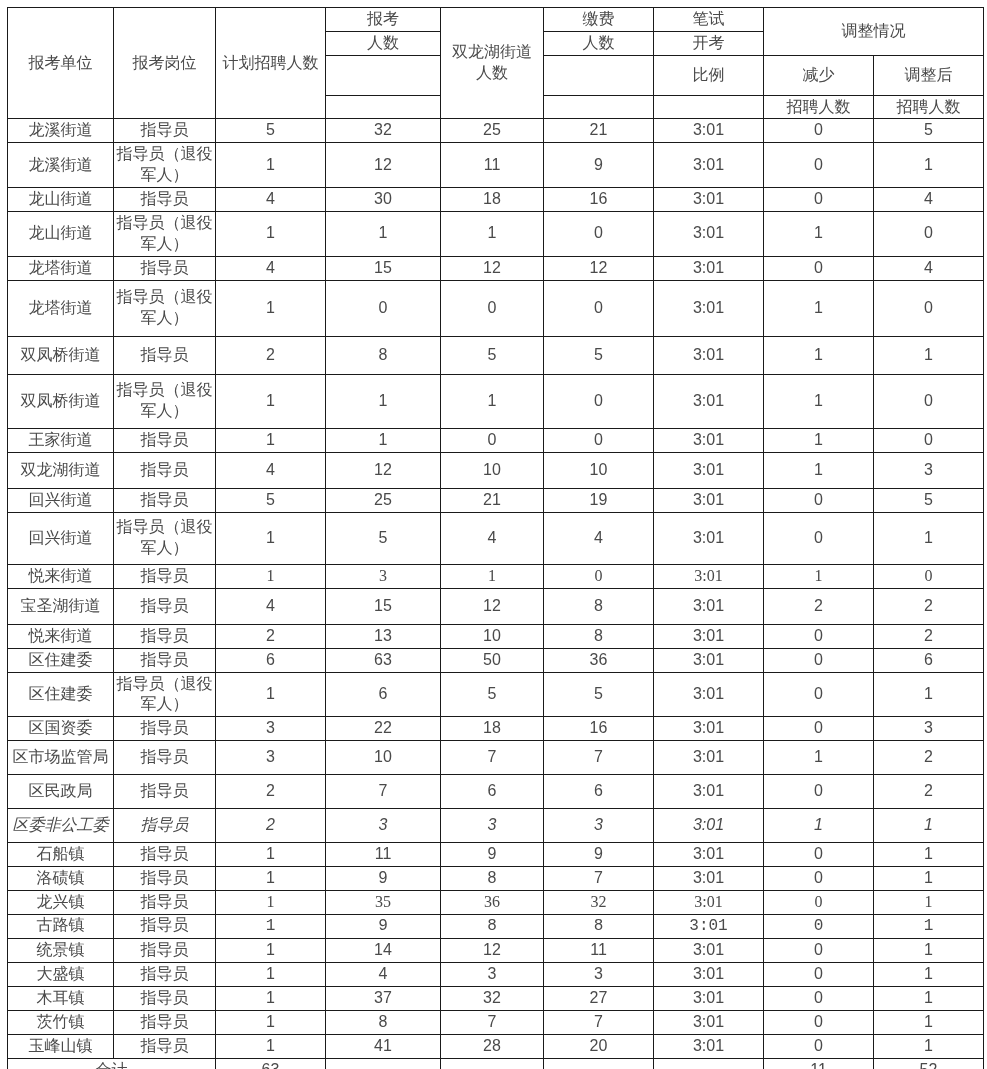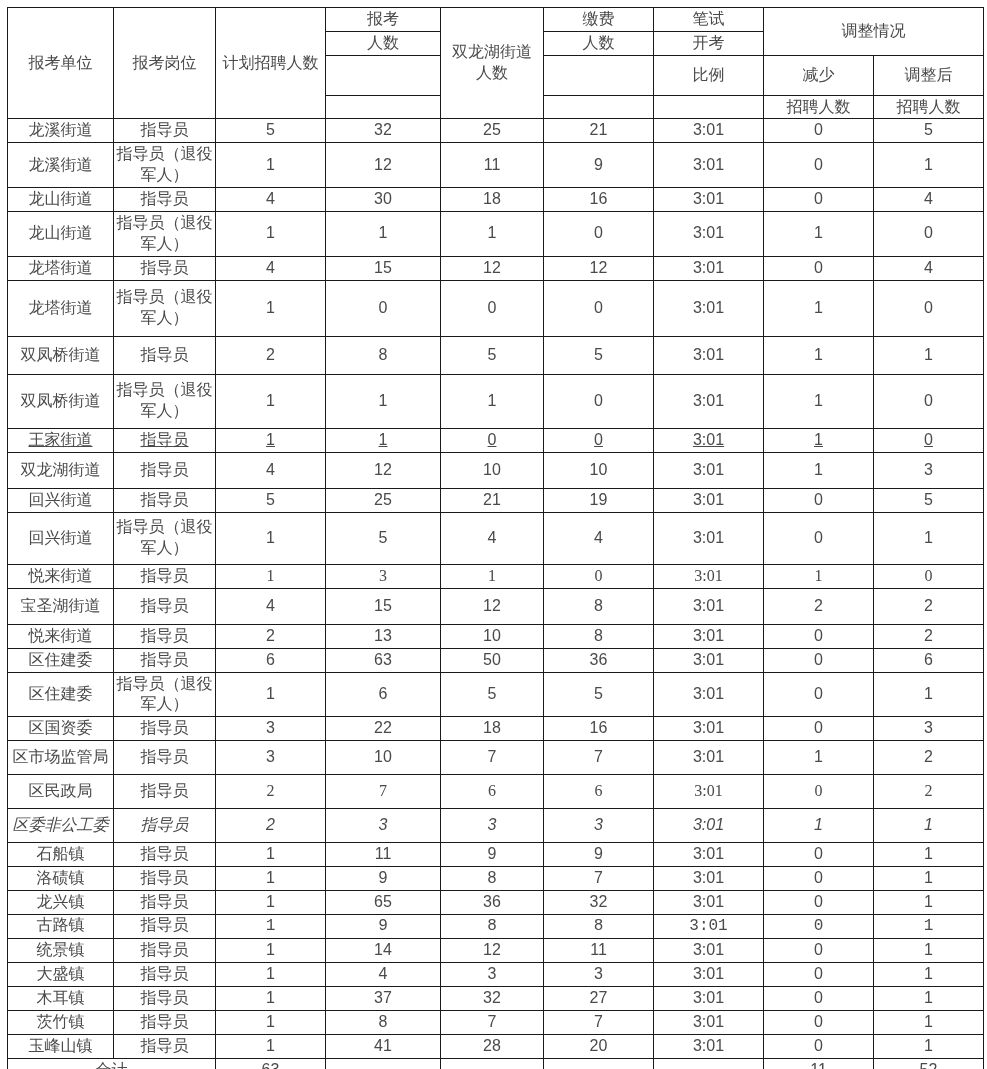--- a/index.html
+++ b/index.html
@@ -174,21 +174,21 @@
           <td>双凤桥街道</td>
           <td>指导员（退役军人）</td>
           <td>1</td>
           <td>1</td>
           <td>1</td>
           <td>0</td>
           <td>3:01</td>
           <td>1</td>
           <td>0</td>
         </tr>
-        <tr style="height: 24px; text-decoration: underline;">
+        <tr style="height: 24px;">
           <td>王家街道</td>
           <td>指导员</td>
           <td>1</td>
           <td>1</td>
           <td>0</td>
           <td>0</td>
           <td>3:01</td>
           <td>1</td>
           <td>0</td>
         </tr>
@@ -295,21 +295,21 @@
           <td>区市场监管局</td>
           <td>指导员</td>
           <td>3</td>
           <td>10</td>
           <td>7</td>
           <td>7</td>
           <td>3:01</td>
           <td>1</td>
           <td>2</td>
         </tr>
-        <tr style="height: 34px; font-family: Liberation Serif, serif;">
+        <tr style="height: 34px;">
           <td>区民政局</td>
           <td>指导员</td>
           <td>2</td>
           <td>7</td>
           <td>6</td>
           <td>6</td>
           <td>3:01</td>
           <td>0</td>
           <td>2</td>
         </tr>
@@ -339,25 +339,25 @@
           <td>洛碛镇</td>
           <td>指导员</td>
           <td>1</td>
           <td>9</td>
           <td>8</td>
           <td>7</td>
           <td>3:01</td>
           <td>0</td>
           <td>1</td>
         </tr>
-        <tr style="height: 24px;">
+        <tr style="height: 24px; font-family: Liberation Serif, serif;">
           <td>龙兴镇</td>
           <td>指导员</td>
           <td>1</td>
-          <td>65</td>
+          <td>35</td>
           <td>36</td>
           <td>32</td>
           <td>3:01</td>
           <td>0</td>
           <td>1</td>
         </tr>
         <tr style="height: 24px; font-family: Liberation Mono, monospace;">
           <td>古路镇</td>
           <td>指导员</td>
           <td>1</td>

